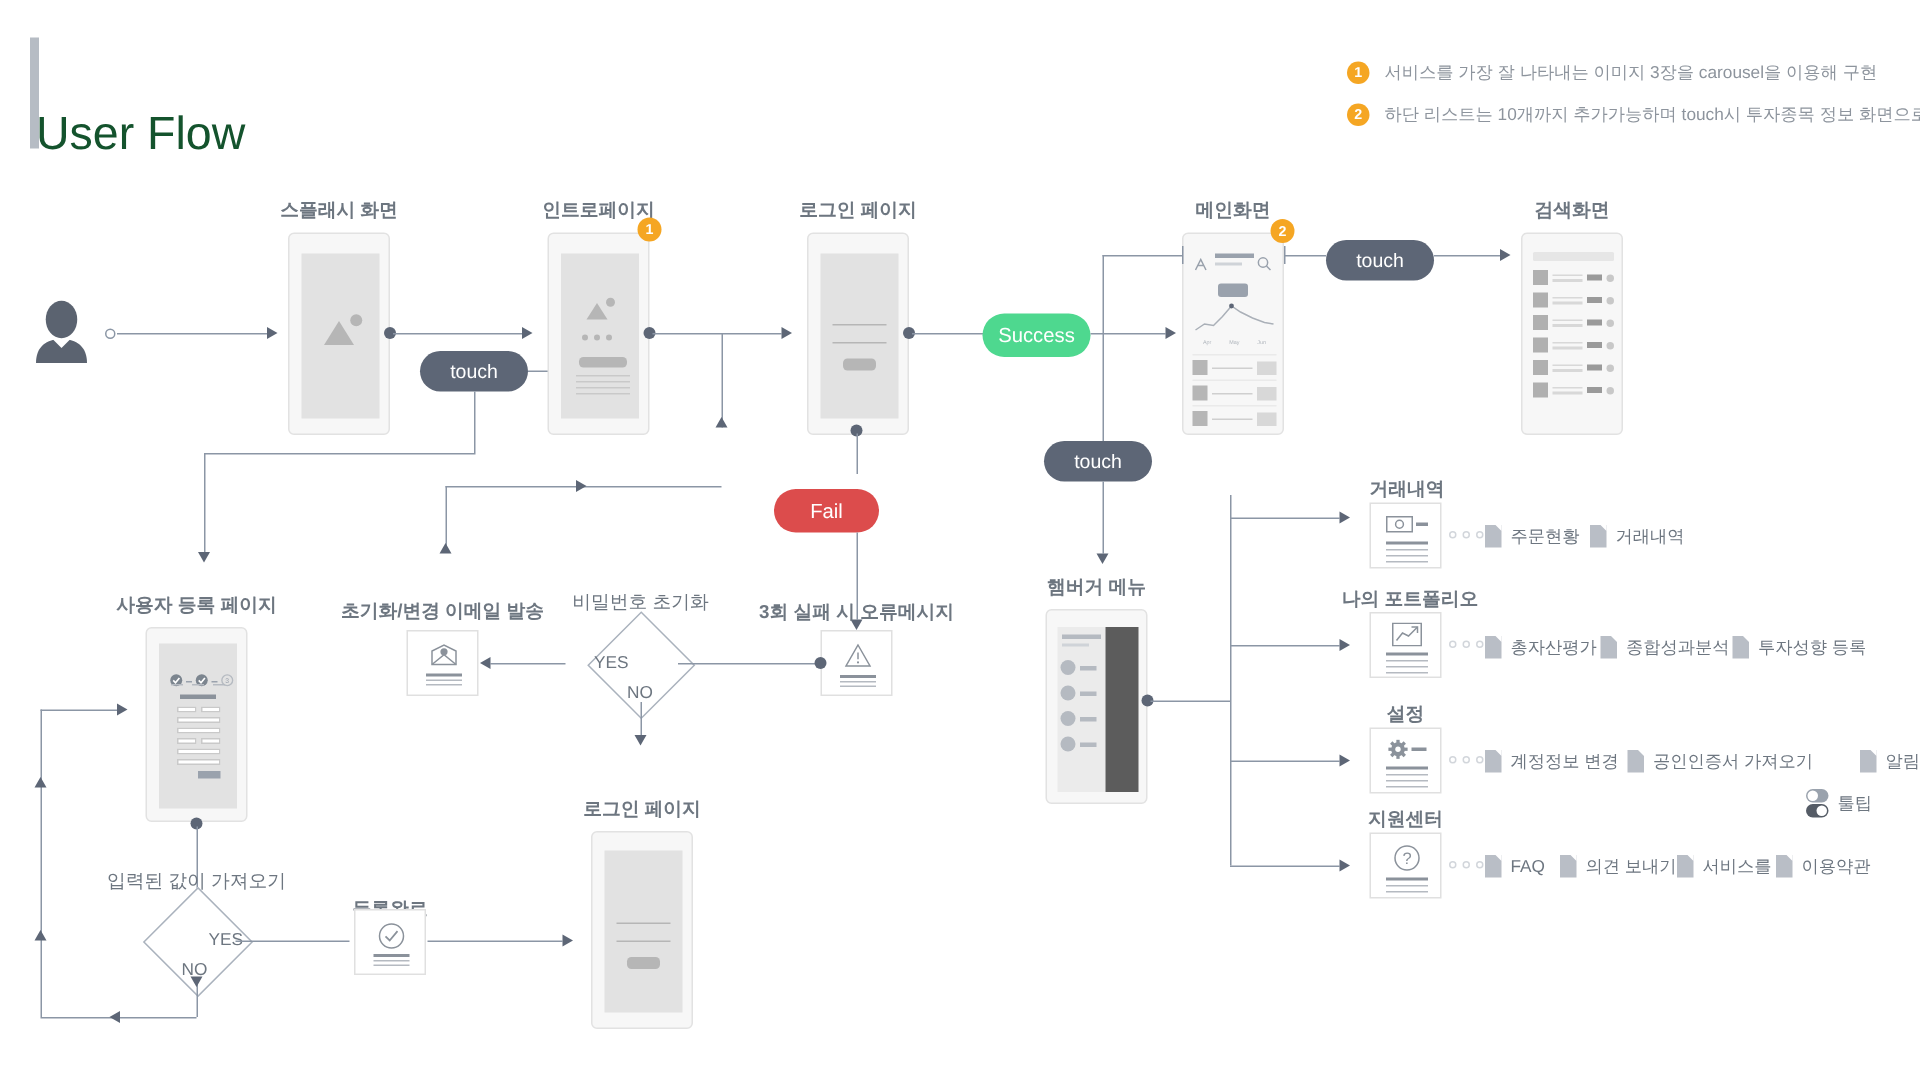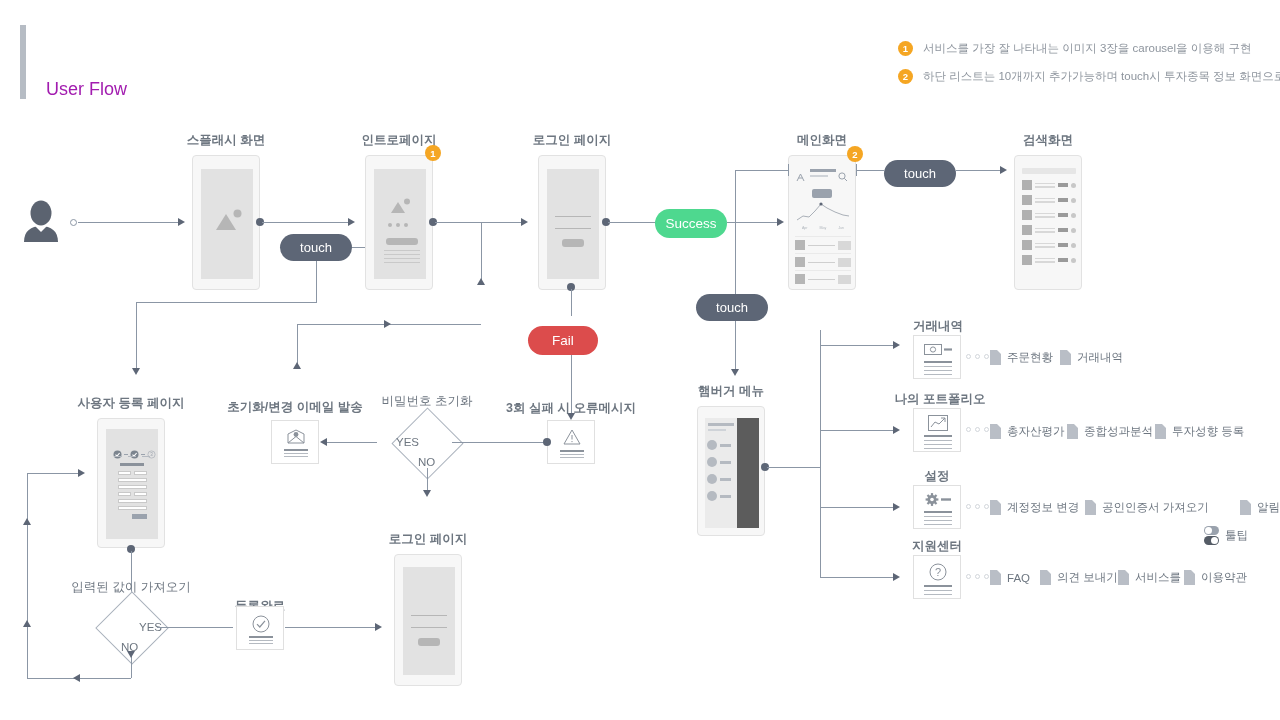--- a/index.html
+++ b/index.html
@@ -7,21 +7,21 @@
     width:1280px;height:720px;background:#ffffff;
     font-family:"Liberation Sans","DejaVu Sans",sans-serif;
     position:relative;overflow:hidden;color:#5b6676;
   }
   .abs{position:absolute;}
 
   
   #title-block{left:20px;top:22px;width:420px;height:78px;}
   #title-bar{position:absolute;left:0;top:3px;width:6px;height:74px;background:#b6bcc4;}
   #title-main{position:absolute;left:20px;top:-8px;font-size:46px;font-weight:300;color:#7f8892;letter-spacing:0px;line-height:60px;}
-  #title-sub{position:absolute;left:26px;top:52px;font-size:18px;font-weight:400;color:#a21caf;line-height:30px;}
+  #title-sub{position:absolute;left:4px;top:52px;font-size:31px;font-weight:400;color:#14532d;line-height:30px;}
 
   
   .legend-row{position:absolute;display:flex;align-items:center;gap:10px;}
   .legend-badge{width:15px;height:15px;border-radius:50%;background:#f5a623;color:#fff;
     font-size:9.5px;font-weight:700;display:flex;align-items:center;justify-content:center;flex:0 0 auto;}
   .legend-text{font-size:11.5px;color:#8d949d;white-space:nowrap;}
 
   
   .node-label{position:absolute;font-size:12.5px;font-weight:700;color:#6d7680;white-space:nowrap;text-align:center;}
   .node-label.reg{font-weight:400;}
@@ -159,21 +159,21 @@
   <div class="abs" style="left:23px;top:83px;width:22px;height:8px;border-radius:3px;background:#b6b6b6;"></div>
 </div>
 <div class="dot" style="left:602px;top:218px;"></div>
 <div class="ln lnh" style="left:608px;top:222px;width:48px;"></div>
 <div class="pill success" style="left:655px;top:209px;">Success</div>
 <div class="ln lnh" style="left:727px;top:222px;width:50px;"></div>
 <div class="arw r" style="left:777px;top:218px;"></div>
 
 <div class="dot" style="left:567px;top:283px;"></div>
 <div class="ln lnv" style="left:571px;top:289px;height:27px;"></div>
-<div class="pill fail" style="left:528px;top:326px;">Fail</div>
+<div class="pill fail" style="left:516px;top:326px;">Fail</div>
 <div class="ln lnv" style="left:571px;top:355px;height:58px;"></div>
 <div class="arw d" style="left:567px;top:413px;"></div>
 
 <div class="node-label" style="left:722px;top:132px;width:200px;">메인화면</div>
 <div class="phone" style="left:788px;top:155px;width:68px;height:135px;">
   <div class="abs" style="left:7px;top:12px;width:8px;height:8px;">
     <svg width="9" height="9" viewBox="0 0 9 9">
         <path d="M1,8 L4.5,1 L8,8 M2.5,5 L6.5,5" stroke="#9aa2ad" stroke-width="1" fill="none"></path>
       </svg>
   </div>

